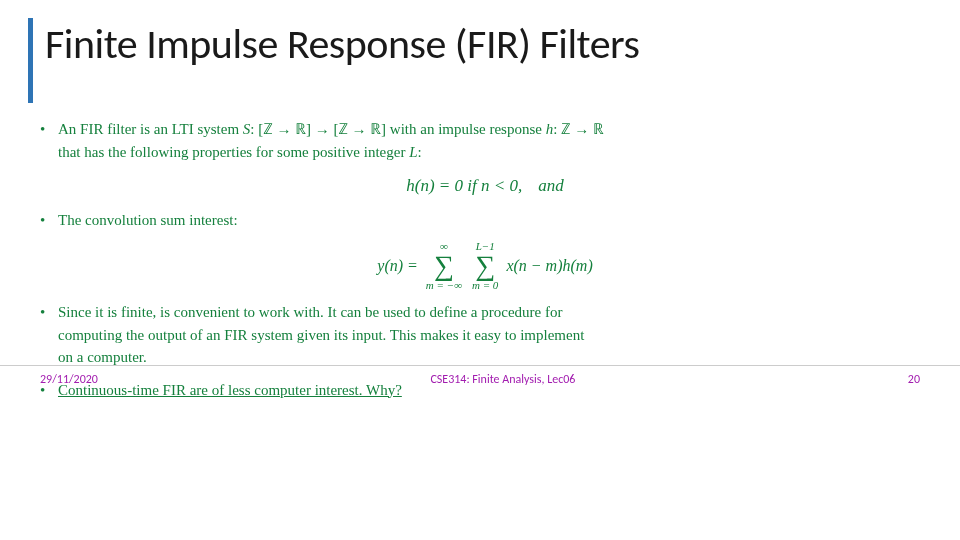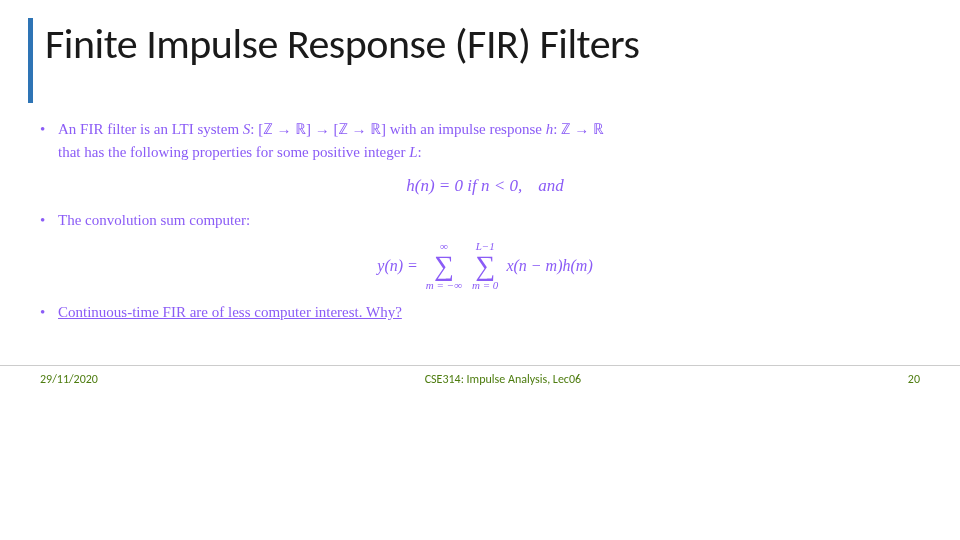--- a/index.html
+++ b/index.html
@@ -35,21 +35,21 @@
       font-weight: 300;
       color: #1a1a1a;
       letter-spacing: -0.5px;
     }
     .content-area {
       position: absolute;
       top: 118px;
       left: 40px;
       right: 30px;
       font-size: 15px;
-      color: #8b5cf6;
+      color: #15803d;
       line-height: 1.5;
     }
     .bullet-item {
       position: relative;
       margin-bottom: 10px;
       padding-left: 18px;
     }
     .bullet-item::before {
       content: '•';
       position: absolute;
@@ -98,21 +98,21 @@
     .footer {
       position: absolute;
       bottom: 12px;
       left: 0;
       right: 0;
       display: flex;
       justify-content: space-between;
       align-items: center;
       padding: 0 40px;
       font-size: 12px;
-      color: #4d7c0f;
+      color: #a21caf;
       font-family: 'Calibri', Arial, sans-serif;
       border-top: 1px solid #cccccc;
       padding-top: 6px;
     }
     .script-text {
       font-style: italic;
     }
   </style>
 </head>
 <body>
@@ -131,47 +131,54 @@
         that has the following properties for some positive integer <span class="script-text">L</span>:
       </span>
     </div>
 
     <div class="math-row">
       <span><i>h</i>(<i>n</i>) = 0 if <i>n</i> &lt; 0,</span>
       <span>and</span>
     </div>
 
     <div class="bullet-item">
-      <span>The convolution sum computer:</span>
+      <span>The convolution sum interest:</span>
     </div>
 
     <div class="convolution-row">
 
       <span><i>y</i>(<i>n</i>) =</span>
 
       <span class="summation">
         <span class="sup">∞</span>
         <span class="sigma">∑</span>
         <span class="sub"><i>m</i> = −∞</span>
       </span>
 
       <span class="summation">
         <span class="sup"><i>L</i>−1</span>
         <span class="sigma">∑</span>
         <span class="sub"><i>m</i> = 0</span>
       </span>
       <span><i>x</i>(<i>n</i> − <i>m</i>)<i>h</i>(<i>m</i>)</span>
     </div>
 
+    <div class="bullet-item">
+      <span>
+        Since it is finite, is convenient to work with. It can be used to define a procedure for<br>
+        computing the output of an FIR system given its input. This makes it easy to implement<br>
+        on a computer.
+      </span>
+    </div>
 
     <div class="bullet-item">
       <span style="text-decoration: underline;">Continuous-time FIR are of less computer interest. Why?</span>
     </div>
 
   </div>
 
   <div class="footer">
     <span>29/11/2020</span>
-    <span>CSE314: Impulse Analysis, Lec06</span>
+    <span>CSE314: Finite Analysis, Lec06</span>
     <span>20</span>
   </div>
 
 </div>
 
 </body></html>

